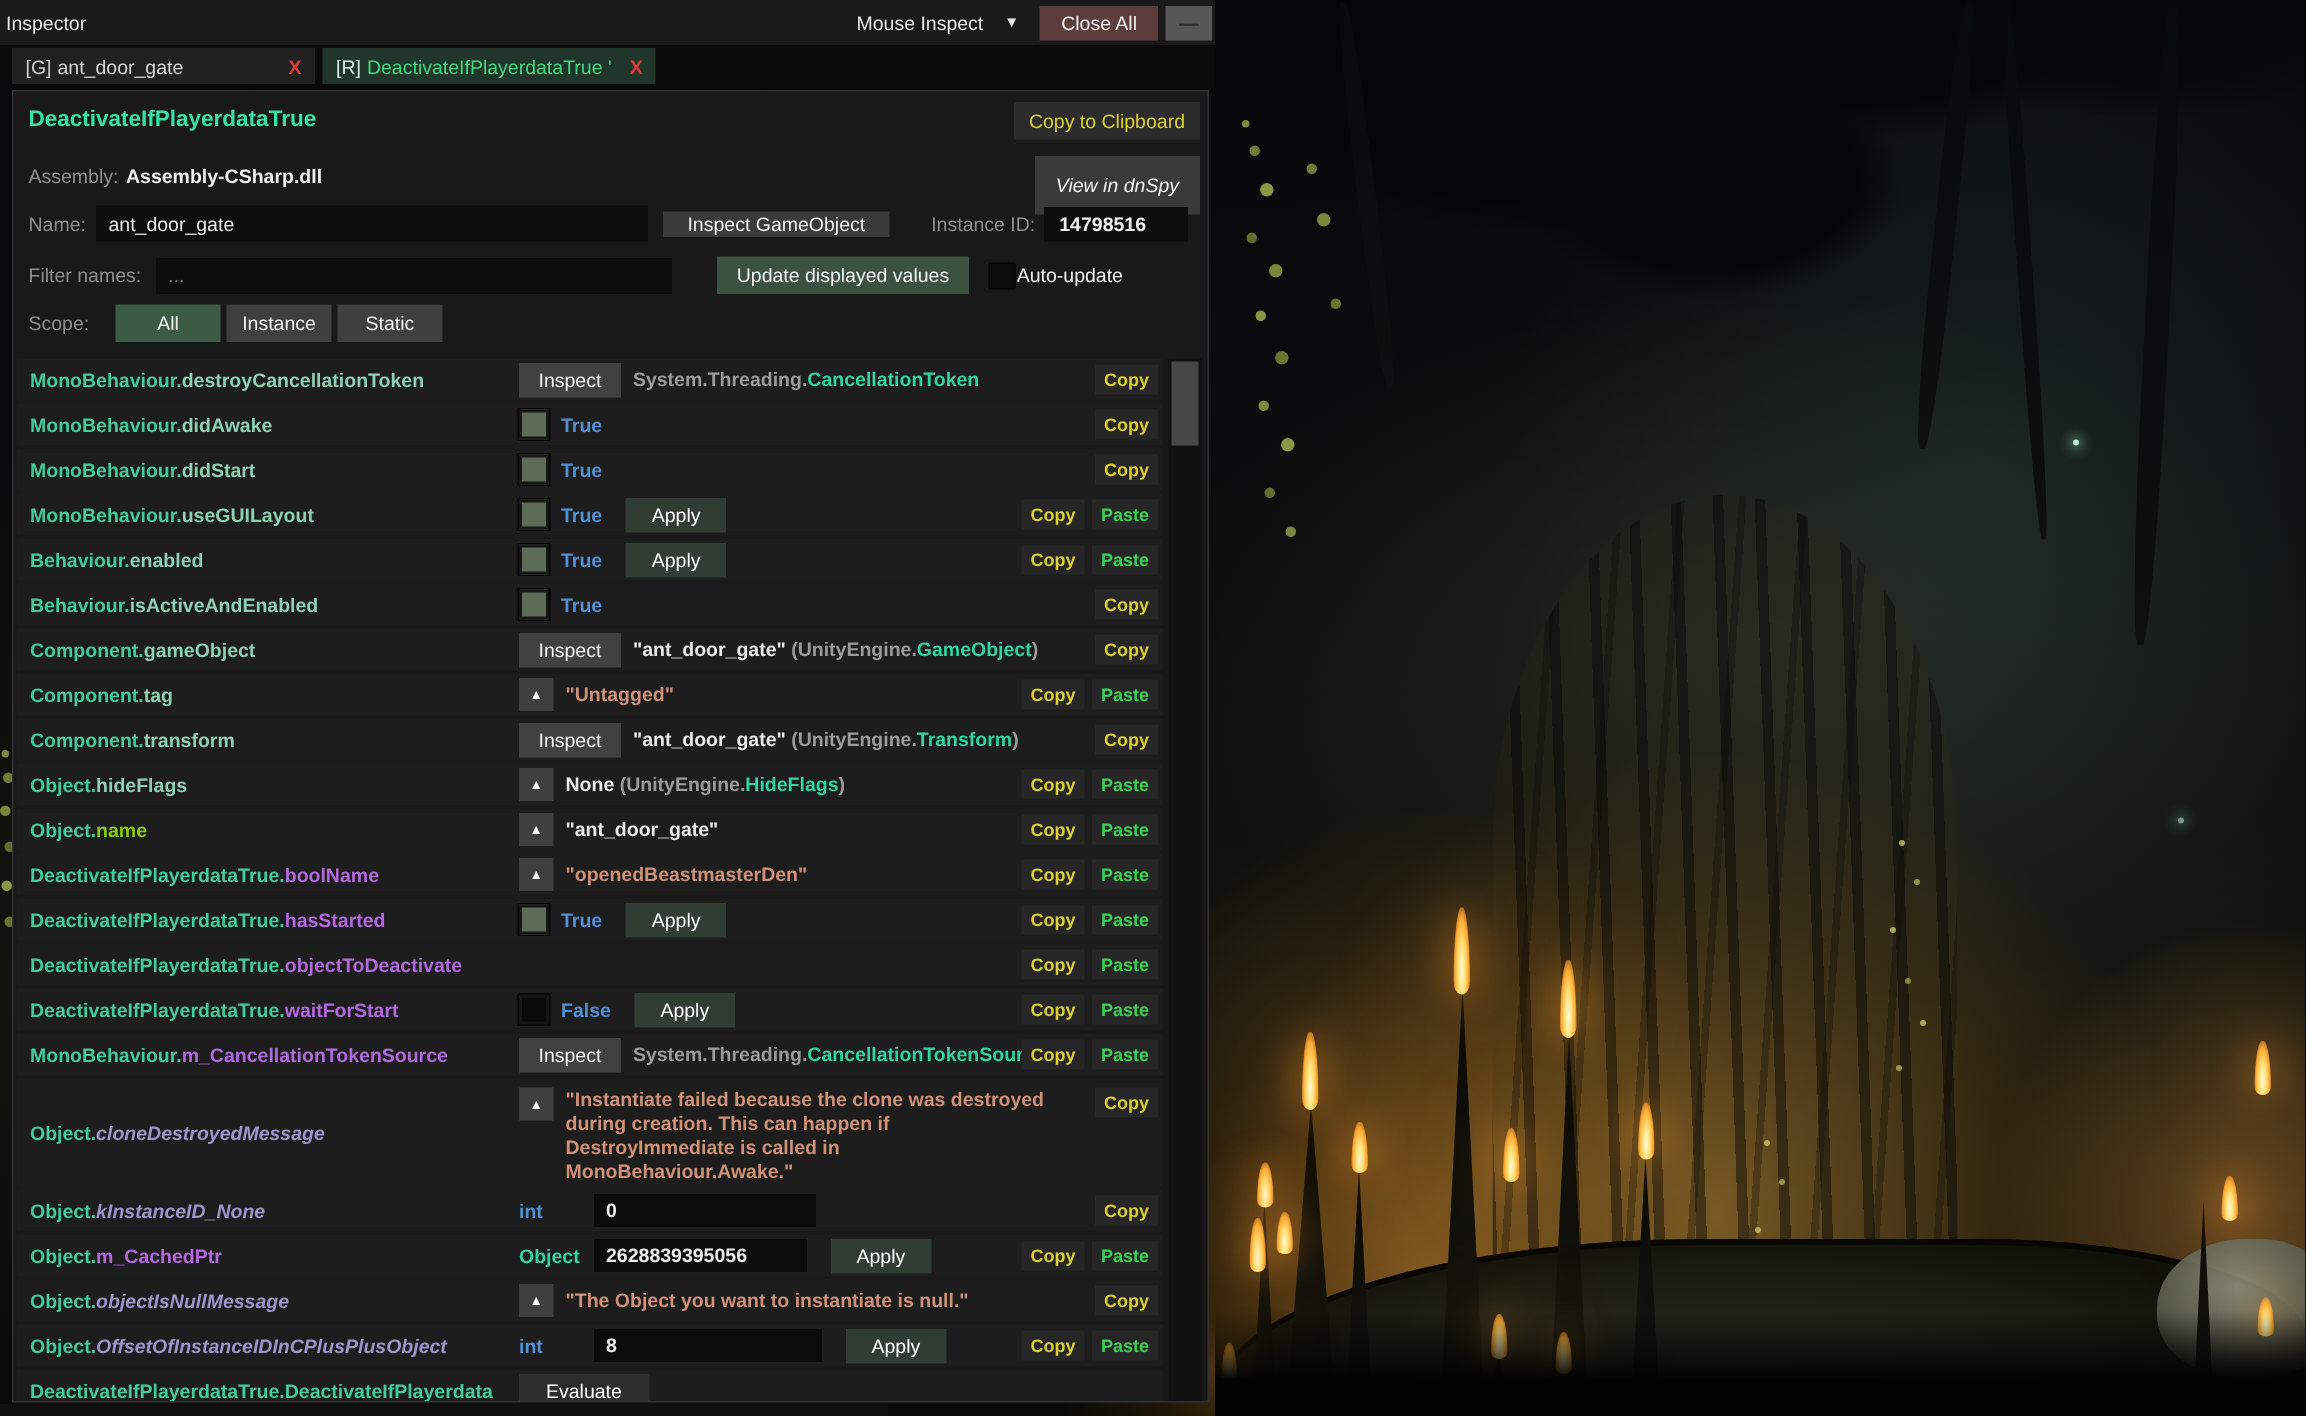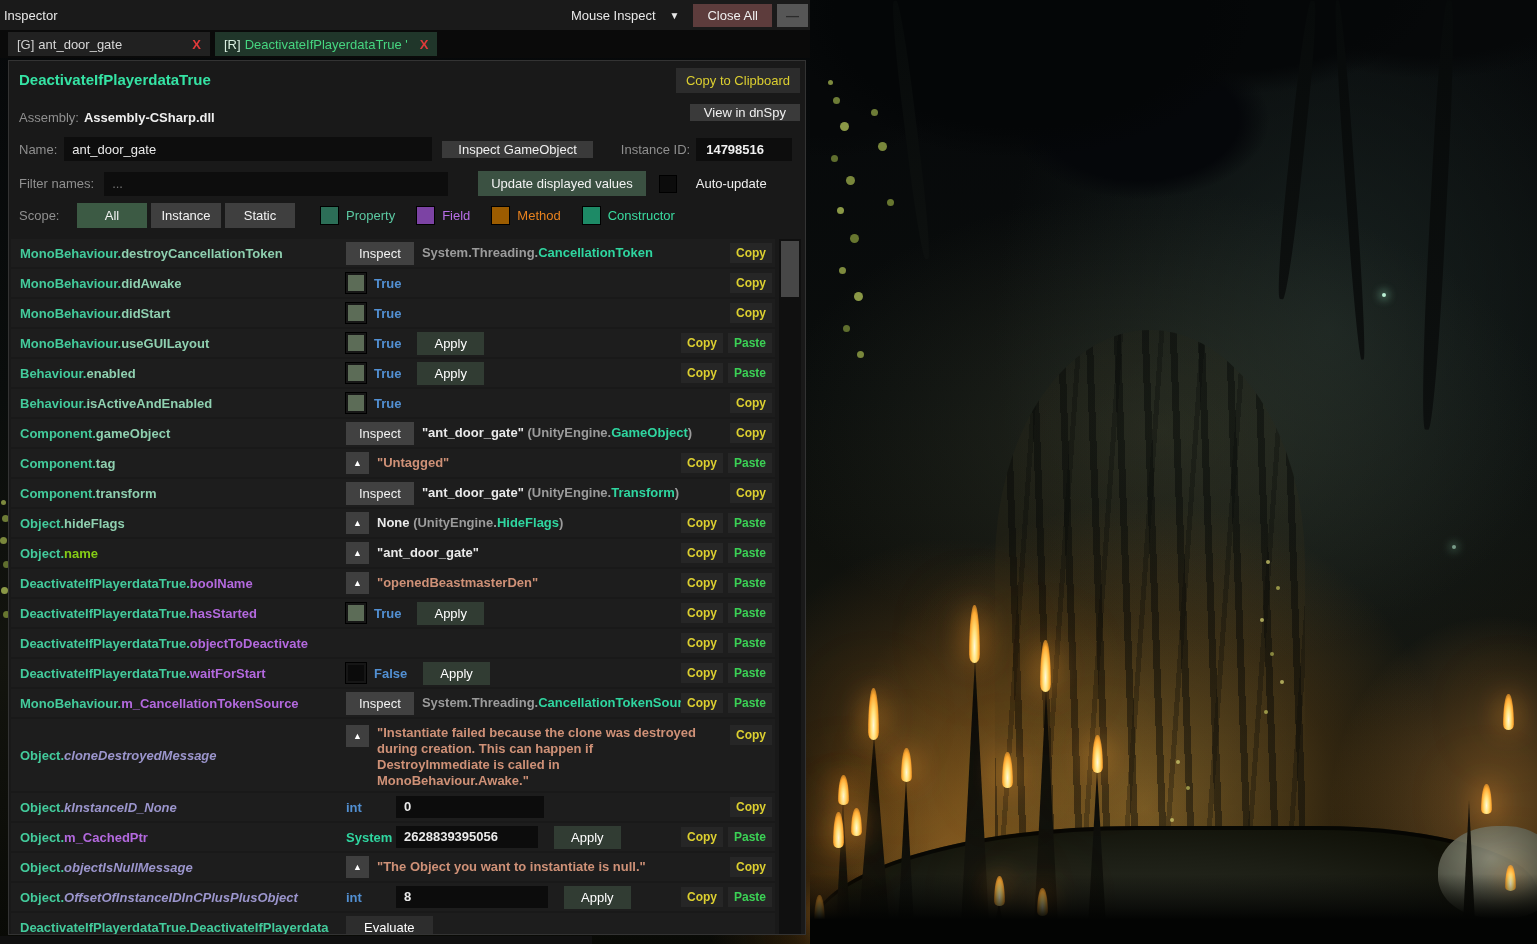--- a/index.html
+++ b/index.html
@@ -73,34 +73,34 @@
   .tab.first{width:202px;justify-content:space-between;}
   .tab.first .x{margin-left:auto;}
 
   .panel{position:absolute;left:8px;top:60px;width:798px;height:875px;background:#191919;
          border:1px solid #333;box-sizing:border-box;overflow:hidden;font-size:13px;color:#dadada;}
   .p-title{position:absolute;left:10px;top:10px;font-size:15px;font-weight:bold;}
   .btn{border:none;cursor:pointer;font-family:inherit;}
   .btn-copyclip{position:absolute;right:5px;top:7px;background:#2c2c2c;padding:5px 10px;font-size:13px;}
   .row-assembly{position:absolute;left:10px;top:49px;color:#8f8f8f;}
   .row-assembly b{color:#efefef;margin-left:5px;}
-  .btn-dnspy{position:absolute;right:5px;top:43px;background:#3a3a3a;color:#f0f0f0;padding:1px 14px;font-size:13px;}
+  .btn-dnspy{position:absolute;right:5px;top:43px;background:#3a3a3a;color:#f0f0f0;padding:12px 14px;font-size:13px;font-style:italic;}
   .row-name{position:absolute;left:10px;top:76px;display:flex;align-items:center;width:780px;}
   .lab{color:#8f8f8f;}
   .tinput{background:#0d0d0d;border:none;color:#eaeaea;font-family:inherit;font-size:13px;
           height:24px;padding:0 8px;box-sizing:border-box;}
   .name-input{width:368px;margin-left:7px;}
   .btn-inspectgo{background:#3a3a3a;color:#f0f0f0;padding:1px 16px;font-size:13px;margin-left:10px;}
   .iid-label{margin-left:28px;}
   .iid-value{background:#0d0d0d;color:#f0f0f0;padding:4px 10px;margin-left:6px;min-width:76px;font-weight:bold;}
   .row-filter{position:absolute;left:10px;top:110px;display:flex;align-items:center;width:780px;}
   .filter-input{width:344px;margin-left:10px;}
   .btn-update{background:#3b5142;color:#f2f2f2;padding:5px 13px;font-size:13px;margin-left:30px;}
   .cb{width:16px;height:16px;background:#0c0c0c;box-shadow:0 0 0 1px #000;margin-left:14px;}
-  .auto-lbl{color:#efefef;margin-left:20px;}
+  .auto-lbl{color:#efefef;margin-left:2px;}
   .row-scope{position:absolute;left:10px;top:142px;display:flex;align-items:center;width:780px;}
   .scope-btn{padding:5px 0;width:70px;text-align:center;color:#f2f2f2;background:#3f3f3f;margin-right:4px;font-size:13px;}
   .scope-btn.sel{background:#3c5a44;}
   .scope-lbl{width:58px;}
   .legend{display:flex;align-items:center;margin-left:22px;gap:22px;}
   .leg-item{display:flex;align-items:center;gap:8px;}
   .leg-sq{width:17px;height:17px;box-shadow:0 0 0 1px #000;}
   .mtable{position:absolute;left:2px;top:178px;width:764px;}
   .mrow{position:relative;display:flex;align-items:center;height:28px;margin-bottom:2px;background:#1d1d1d;}
   .mrow.tall{height:72px;}
@@ -221,38 +221,20 @@
       <span class="auto-lbl">Auto-update</span>
     </div>
 
     <div class="row-scope">
       <span class="lab scope-lbl">Scope:</span>
       <span id="scope-buttons" style="display:flex;">
           <button class="btn scope-btn sel">All</button>
           <button class="btn scope-btn">Instance</button>
           <button class="btn scope-btn">Static</button>
         </span>
-      <span class="legend" id="legend">
-          <span class="leg-item">
-            <span class="leg-sq" style="background: rgb(44, 110, 87);"></span>
-            <span style="color: rgb(91, 201, 162);">Property</span>
-          </span>
-          <span class="leg-item">
-            <span class="leg-sq" style="background: rgb(124, 67, 164);"></span>
-            <span style="color: rgb(184, 110, 232);">Field</span>
-          </span>
-          <span class="leg-item">
-            <span class="leg-sq" style="background: rgb(156, 92, 0);"></span>
-            <span style="color: rgb(232, 130, 30);">Method</span>
-          </span>
-          <span class="leg-item">
-            <span class="leg-sq" style="background: rgb(29, 138, 102);"></span>
-            <span style="color: rgb(58, 219, 160);">Constructor</span>
-          </span>
-        </span>
     </div>
 
     <div class="mtable" id="mtable">
         <div class="mrow">
           <div class="mlabel"><span class="decl" style="color: rgb(67, 203, 156);">MonoBehaviour.</span><span class="mname" style="color: rgb(143, 208, 176);">destroyCancellationToken</span></div>
           <div class="mval">
             <button class="btn btn-inspect">Inspect</button>
             <span class="rich"><span style="color: rgb(155, 155, 155);">System.Threading.</span><span style="color: rgb(47, 214, 160);">CancellationToken</span></span>
           </div>
           <div class="mbtns">
@@ -435,21 +417,21 @@
             <span class="typelab" style="color: rgb(82, 144, 211);">int</span>
             <span class="mini-input" style="width: 148px;">0</span>
           </div>
           <div class="mbtns">
             <button class="btn btn-cp" style="color: rgb(220, 207, 48);">Copy</button>
           </div>
         </div>
         <div class="mrow">
           <div class="mlabel"><span class="decl" style="color: rgb(67, 203, 156);">Object.</span><span class="mname" style="color: rgb(179, 105, 222);">m_CachedPtr</span></div>
           <div class="mval">
-            <span class="typelab" style="color: rgb(47, 214, 160);">System</span>
+            <span class="typelab" style="color: rgb(47, 214, 160);">Object</span>
             <span class="mini-input" style="width: 142px;">2628839395056</span>
             <button class="btn btn-apply">Apply</button>
           </div>
           <div class="mbtns">
             <button class="btn btn-cp" style="color: rgb(220, 207, 48);">Copy</button>
             <button class="btn btn-cp" style="color: rgb(59, 209, 85);">Paste</button>
           </div>
         </div>
         <div class="mrow">
           <div class="mlabel"><span class="decl" style="color: rgb(67, 203, 156);">Object.</span><span class="mname it" style="color: rgb(155, 149, 204);">objectIsNullMessage</span></div>

